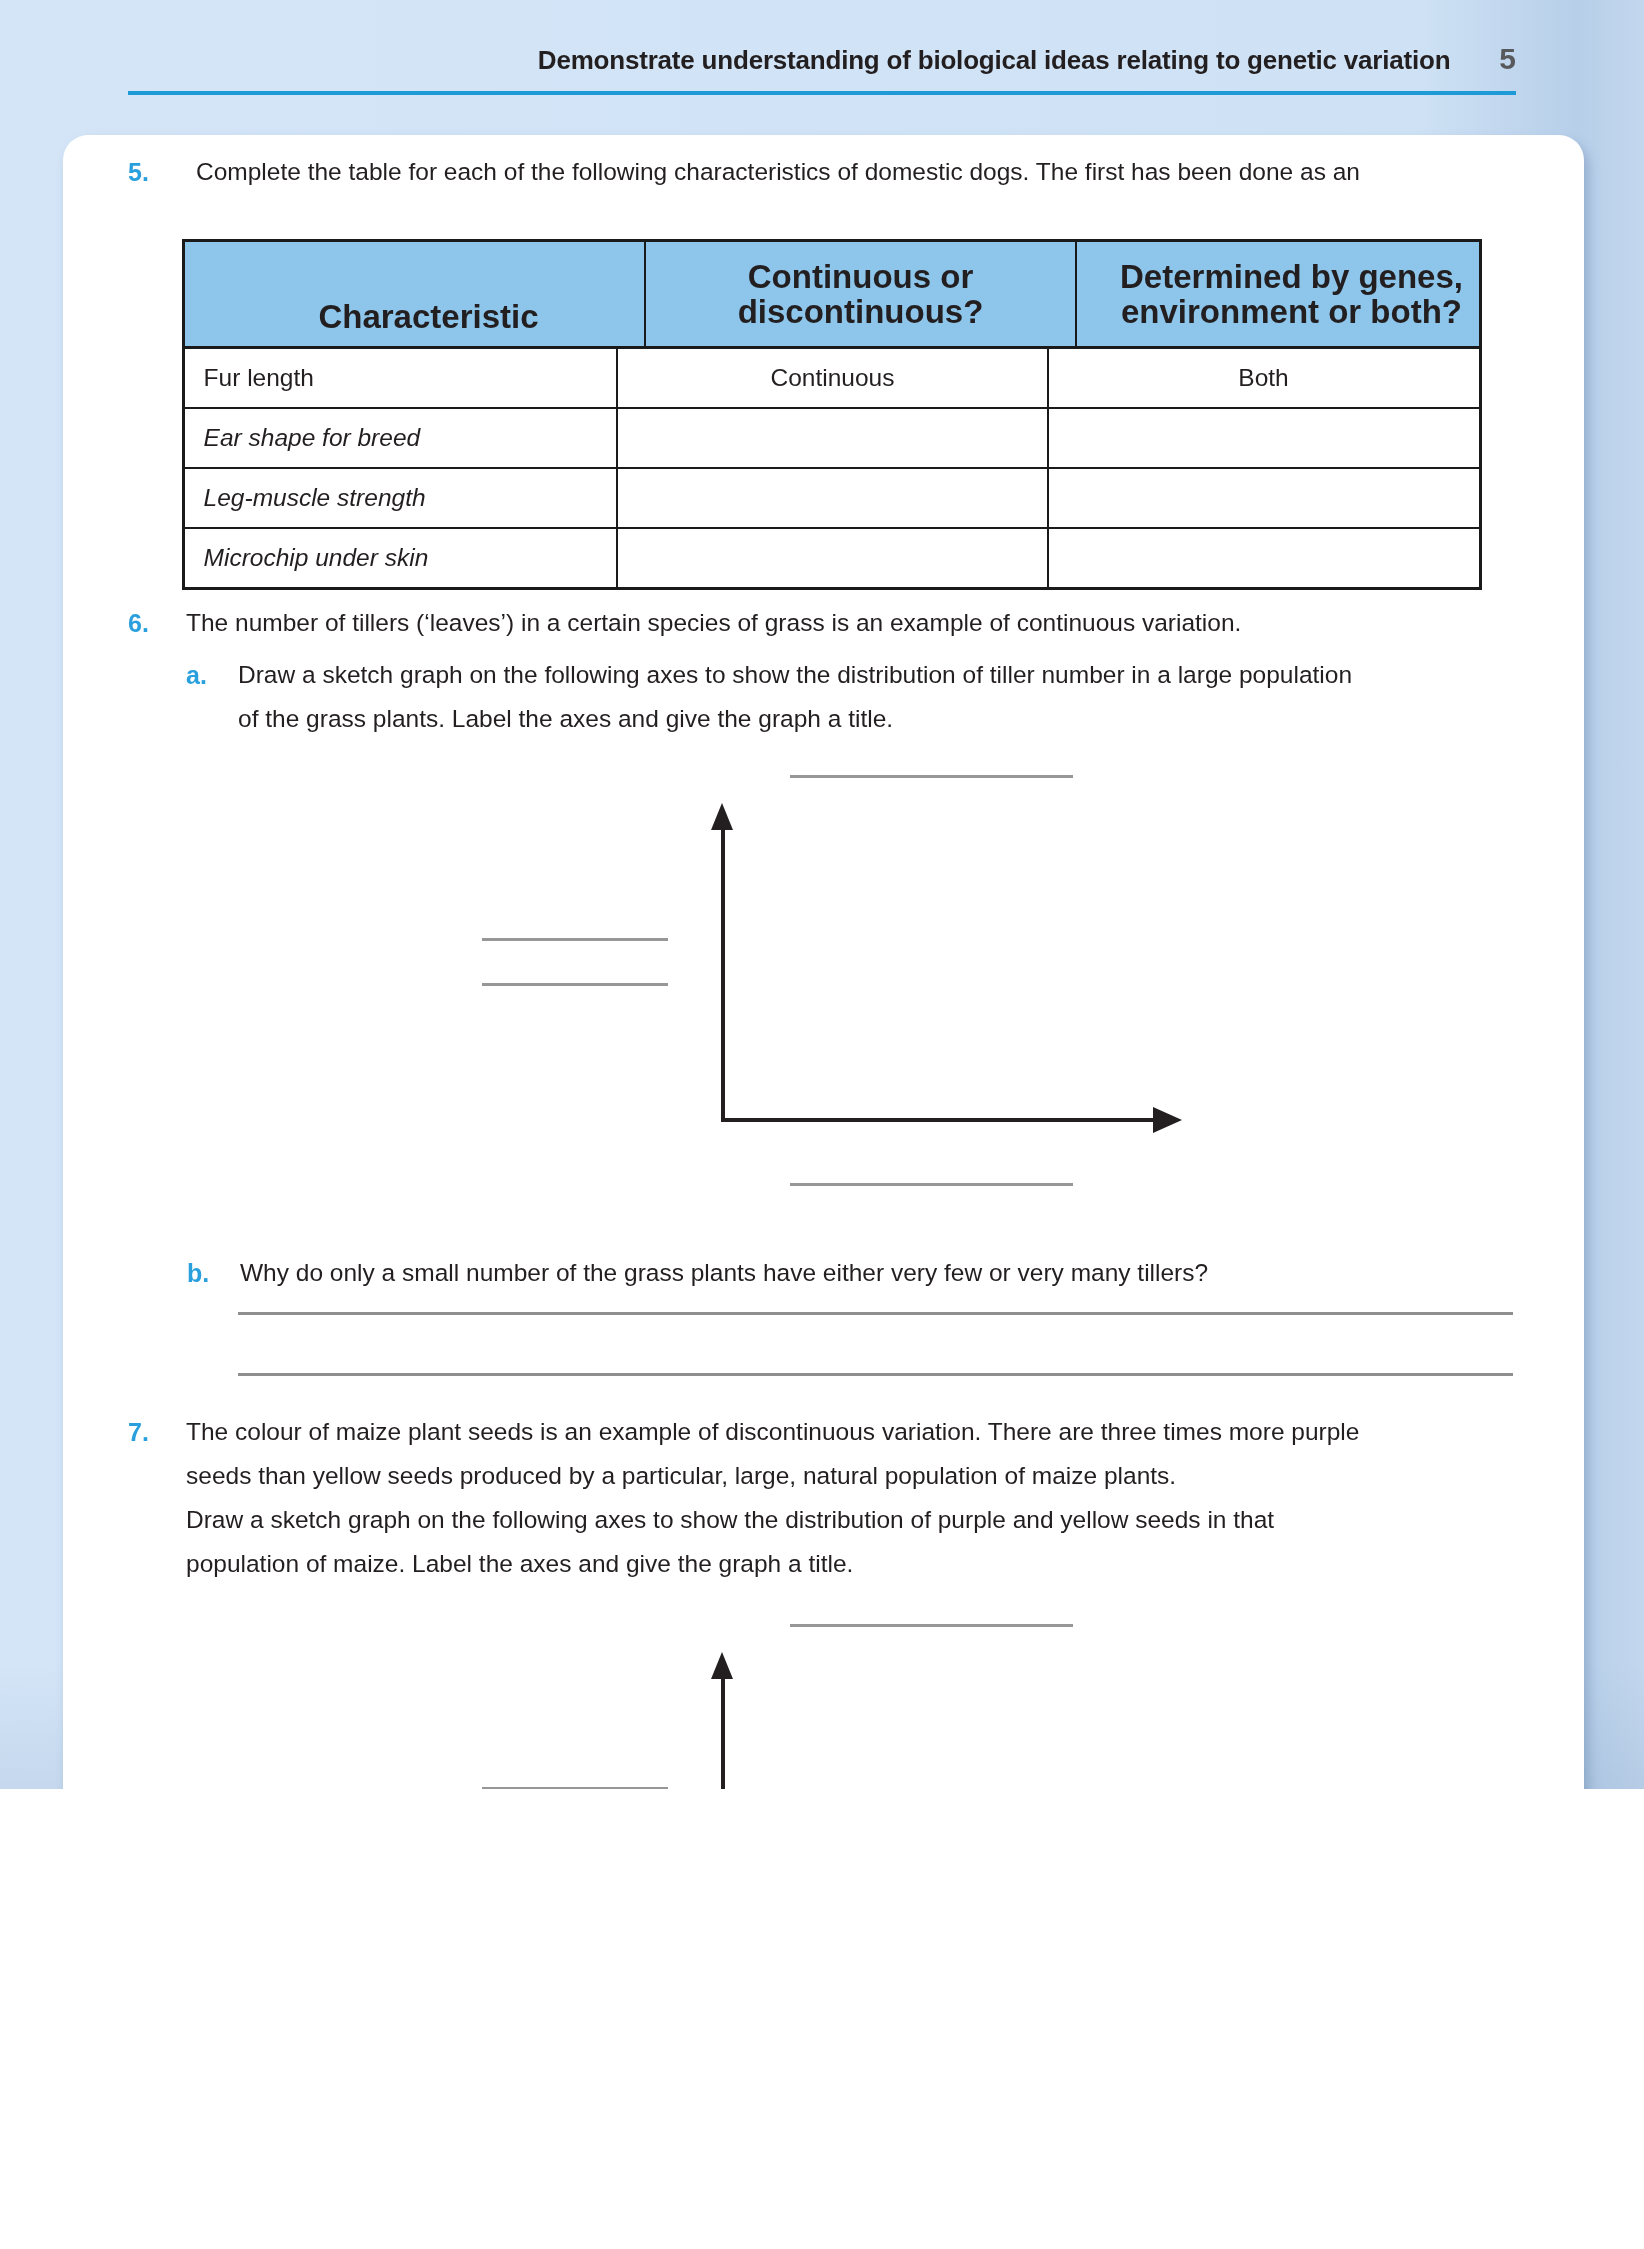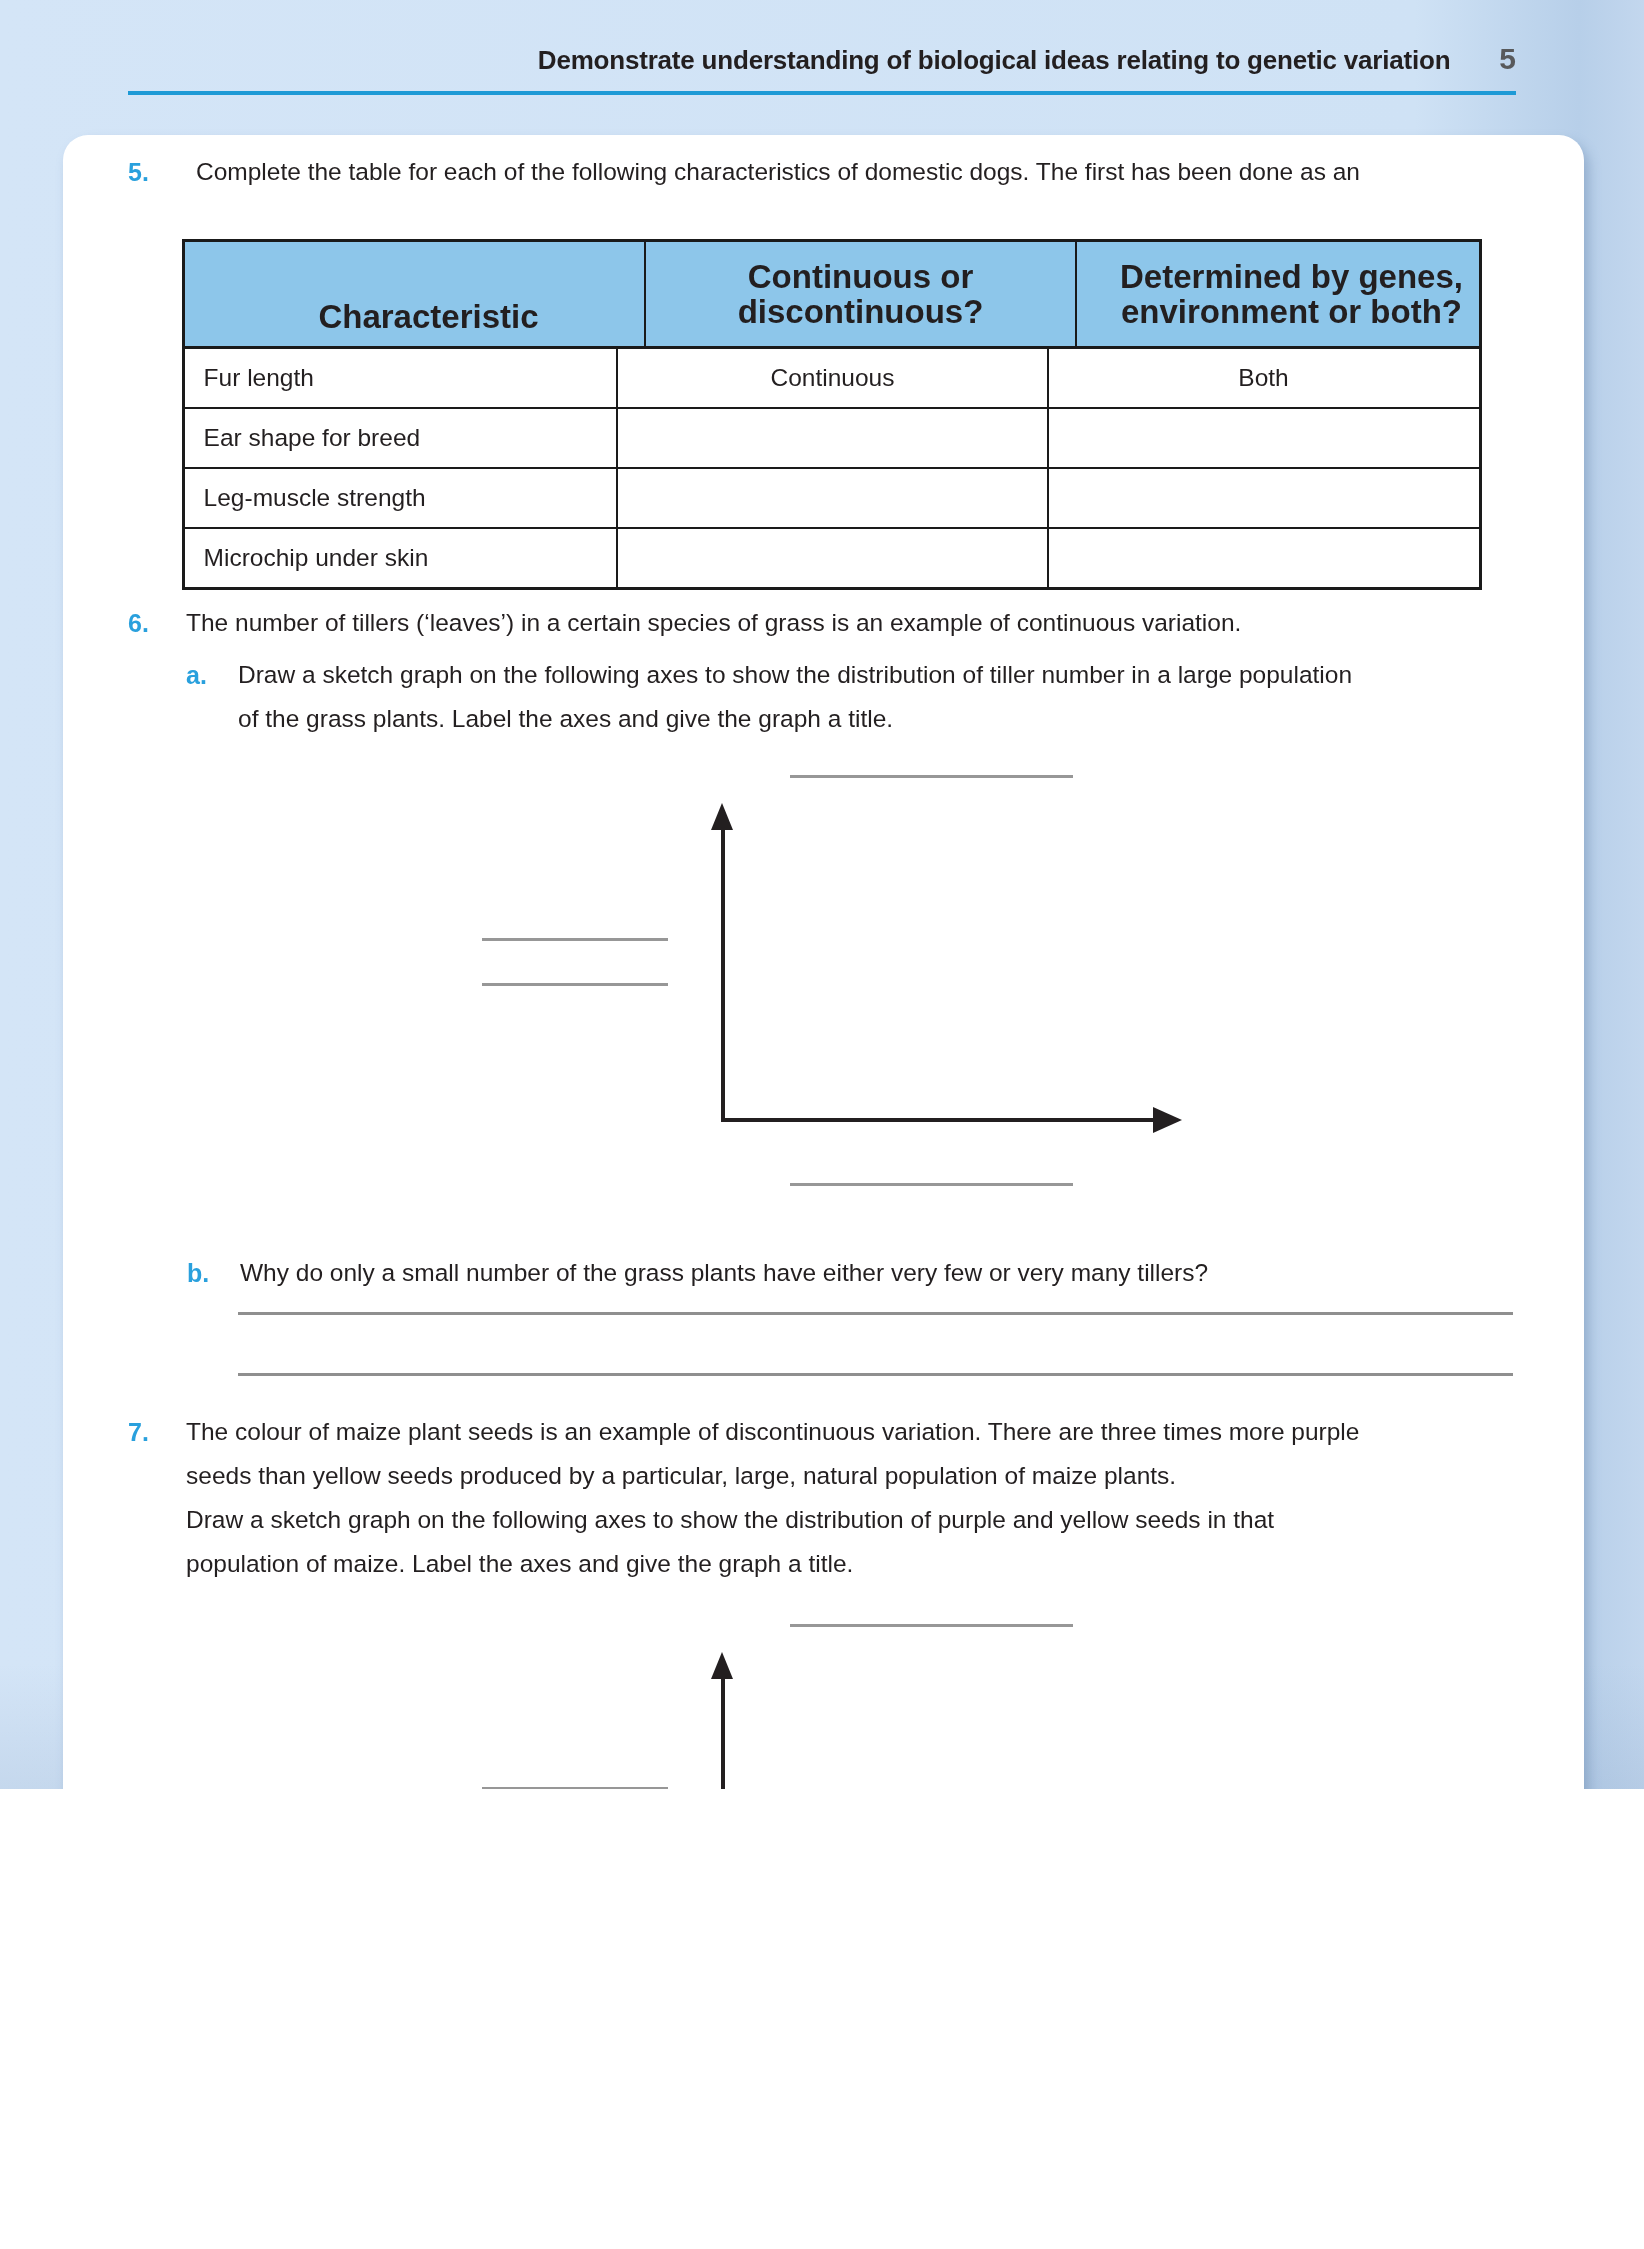--- a/index.html
+++ b/index.html
@@ -33,21 +33,21 @@
 
   .qnum { position:absolute; font-weight:bold; font-size:25px; color:#29a0dd; line-height:44px; }
   .qtext { position:absolute; font-size:24.5px; color:#231f20; line-height:44px; }
   .tline { white-space:nowrap; height:44px; }
 
   
   .tbl { position:absolute; left:119px; top:104px; width:1300px; box-sizing:border-box; border:3.4px solid #1a1a1a; background:#fff; }
   .trow { display:flex; }
   .trow.thead { height:107px; background:#8dc6ea; border-bottom:3.4px solid #1a1a1a; box-sizing:border-box; }
   .trow.tbody { height:58px; }
-  .trow.tbody + .trow.tbody { border-top:2.5px solid #1a1a1a; }
+  .trow.tbody + .trow.tbody { border-top:2.5px solid #1a1a1a;font-style:italic; }
   .tcell { box-sizing:border-box; width:431px; flex:0 0 431px; }
   .tcell + .tcell { border-left:2.5px solid #1a1a1a; }
   .thead .tcell { display:flex; flex-direction:column; justify-content:center; align-items:center;
                   font-weight:bold; font-size:33px; line-height:35px; color:#231f20; }
   .thead .tcell.c1 { justify-content:flex-end; padding-bottom:12px;margin-left:28px; }
   .tbody-cell { display:flex; align-items:center; font-size:24.5px; color:#231f20; }
   .tbody-cell.c1 { padding-left:18.6px; justify-content:flex-start; }
   .tbody-cell.c2, .tbody-cell.c3 { justify-content:center; }
 
   

